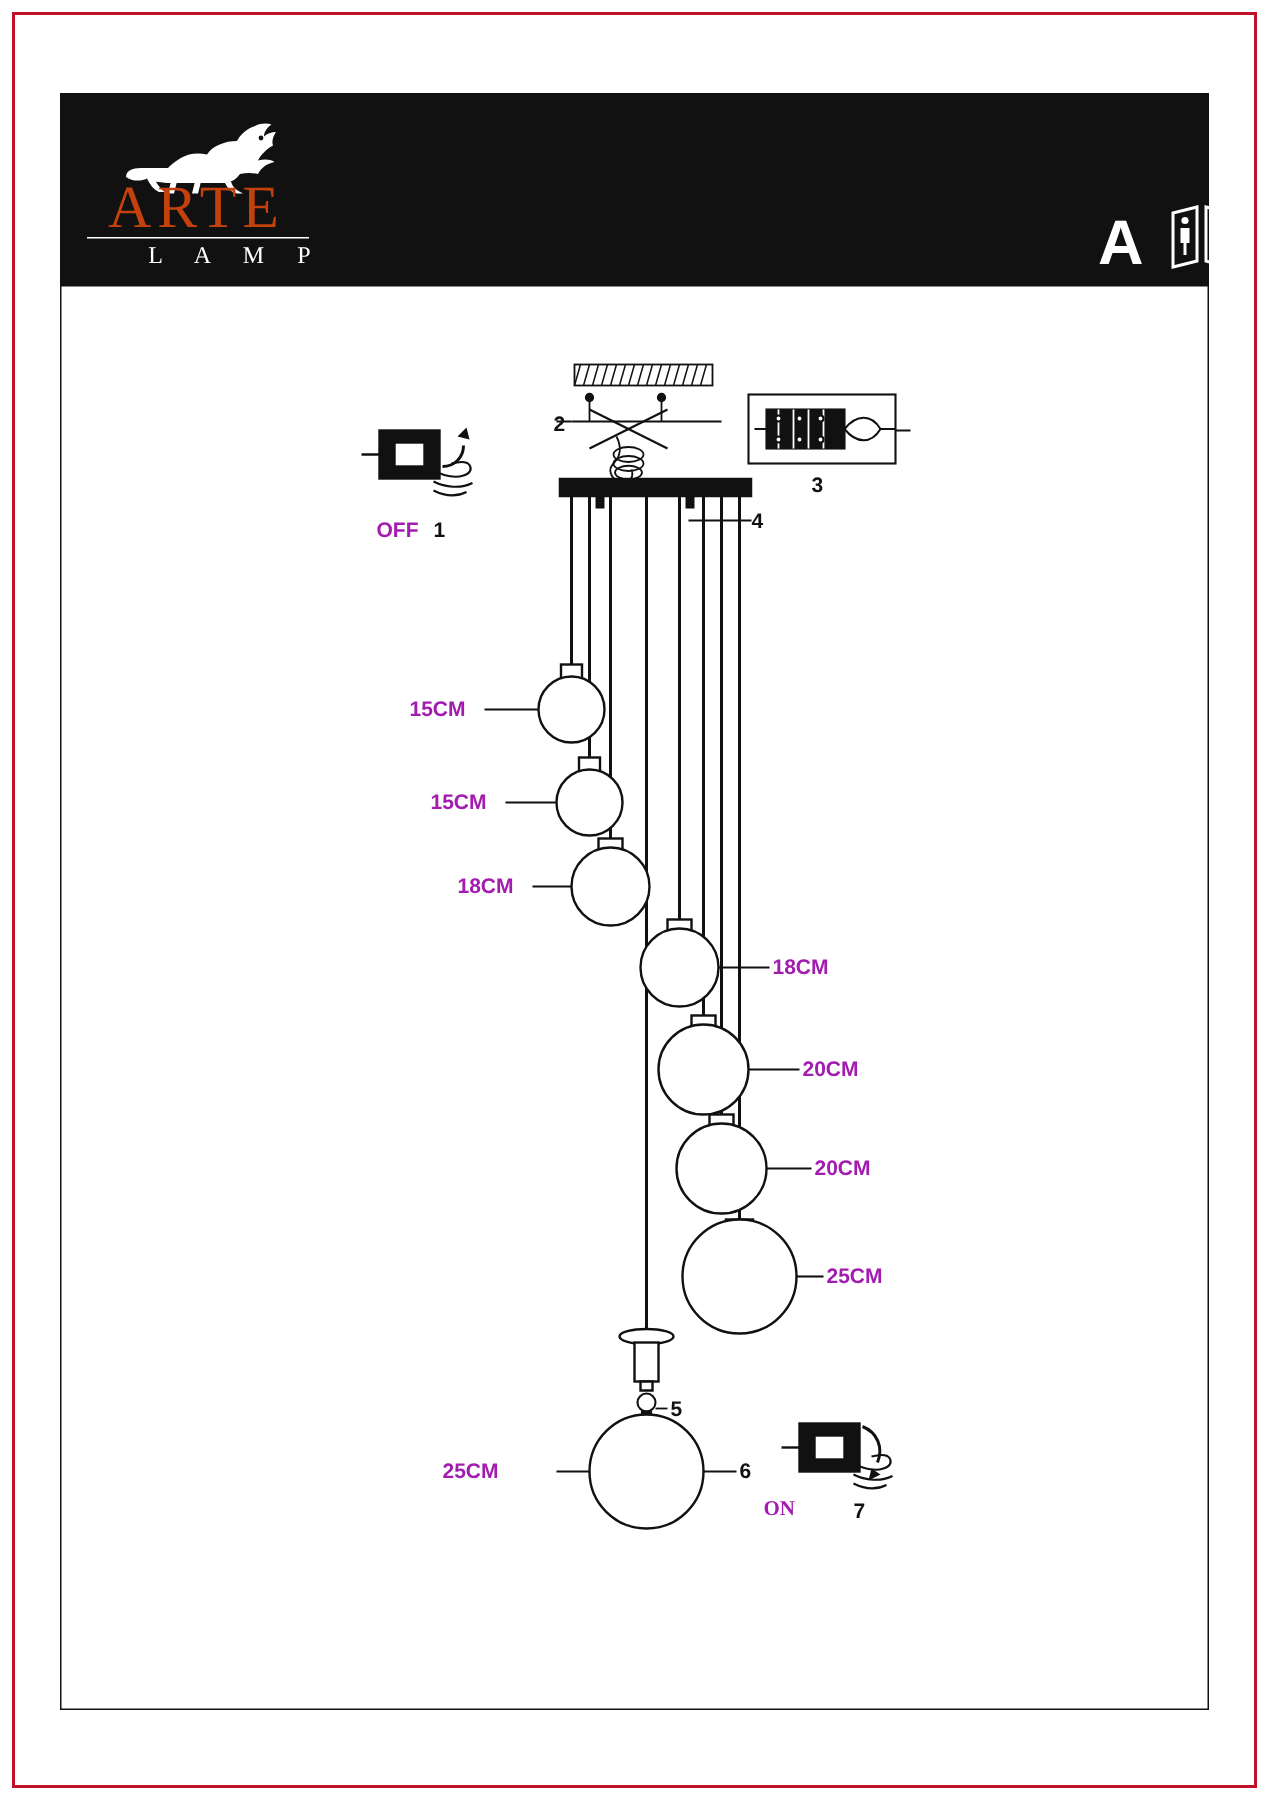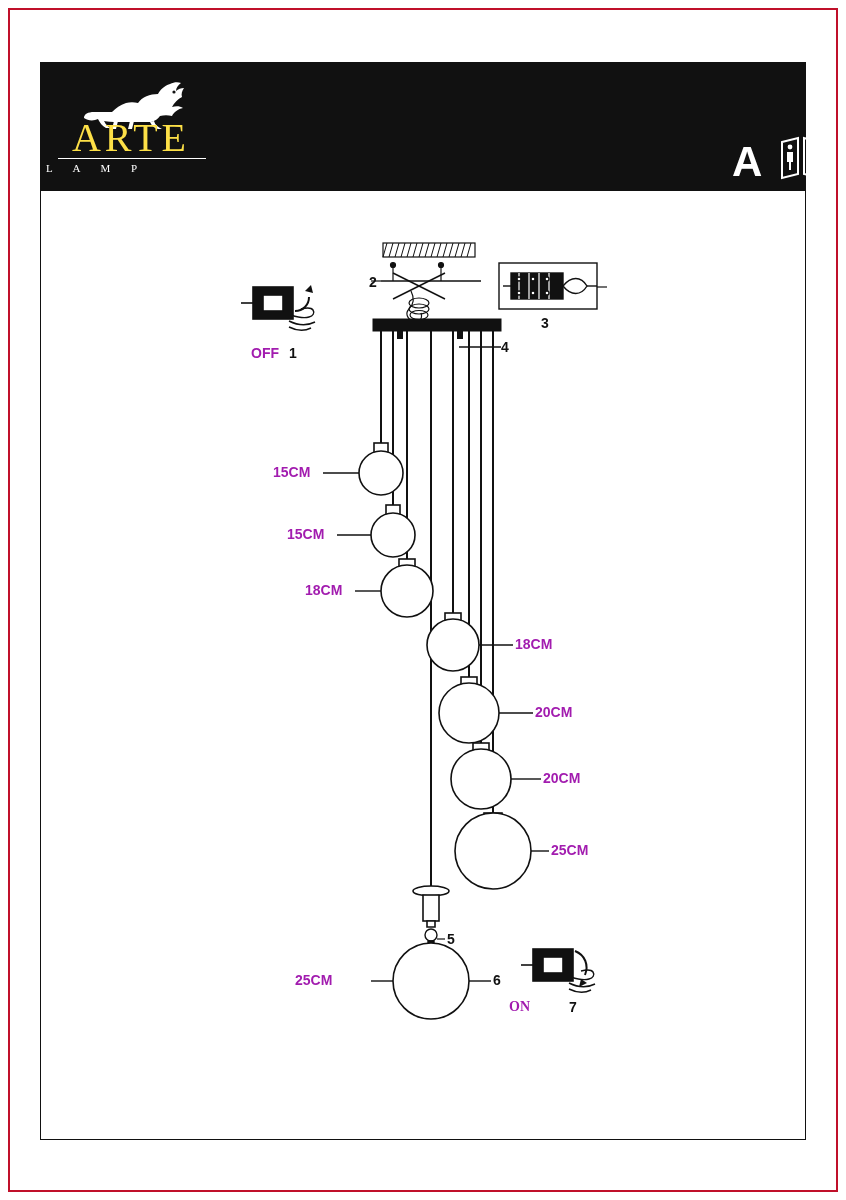--- a/index.html
+++ b/index.html
@@ -36,34 +36,34 @@
     left:14px;top:10px;
     width:180px;height:110px;
     color:#ffffff;
   }
   .logo svg{display:block;}
   .logo-word{
     position:absolute;
     left:6px;top:56px;
     width:170px;
     text-align:center;
-    color:#fde047;
+    color:#c2410c;
     font-family:"Liberation Serif", serif;
     font-size:40px;
     letter-spacing:4px;
     line-height:40px;
   }
   .logo-sub{
     position:absolute;
     left:6px;top:100px;
     width:170px;
-    text-align:left;
+    text-align:right;
     color:#ffffff;
     font-family:"Liberation Serif", serif;
-    font-size:11px;
+    font-size:16px;
     letter-spacing:9px;
   }
   .logo-rule{
     position:absolute;
     left:18px;top:96px;
     width:148px;height:1px;
     background:#ffffff;
   }
   .title-en{
     position:absolute;

